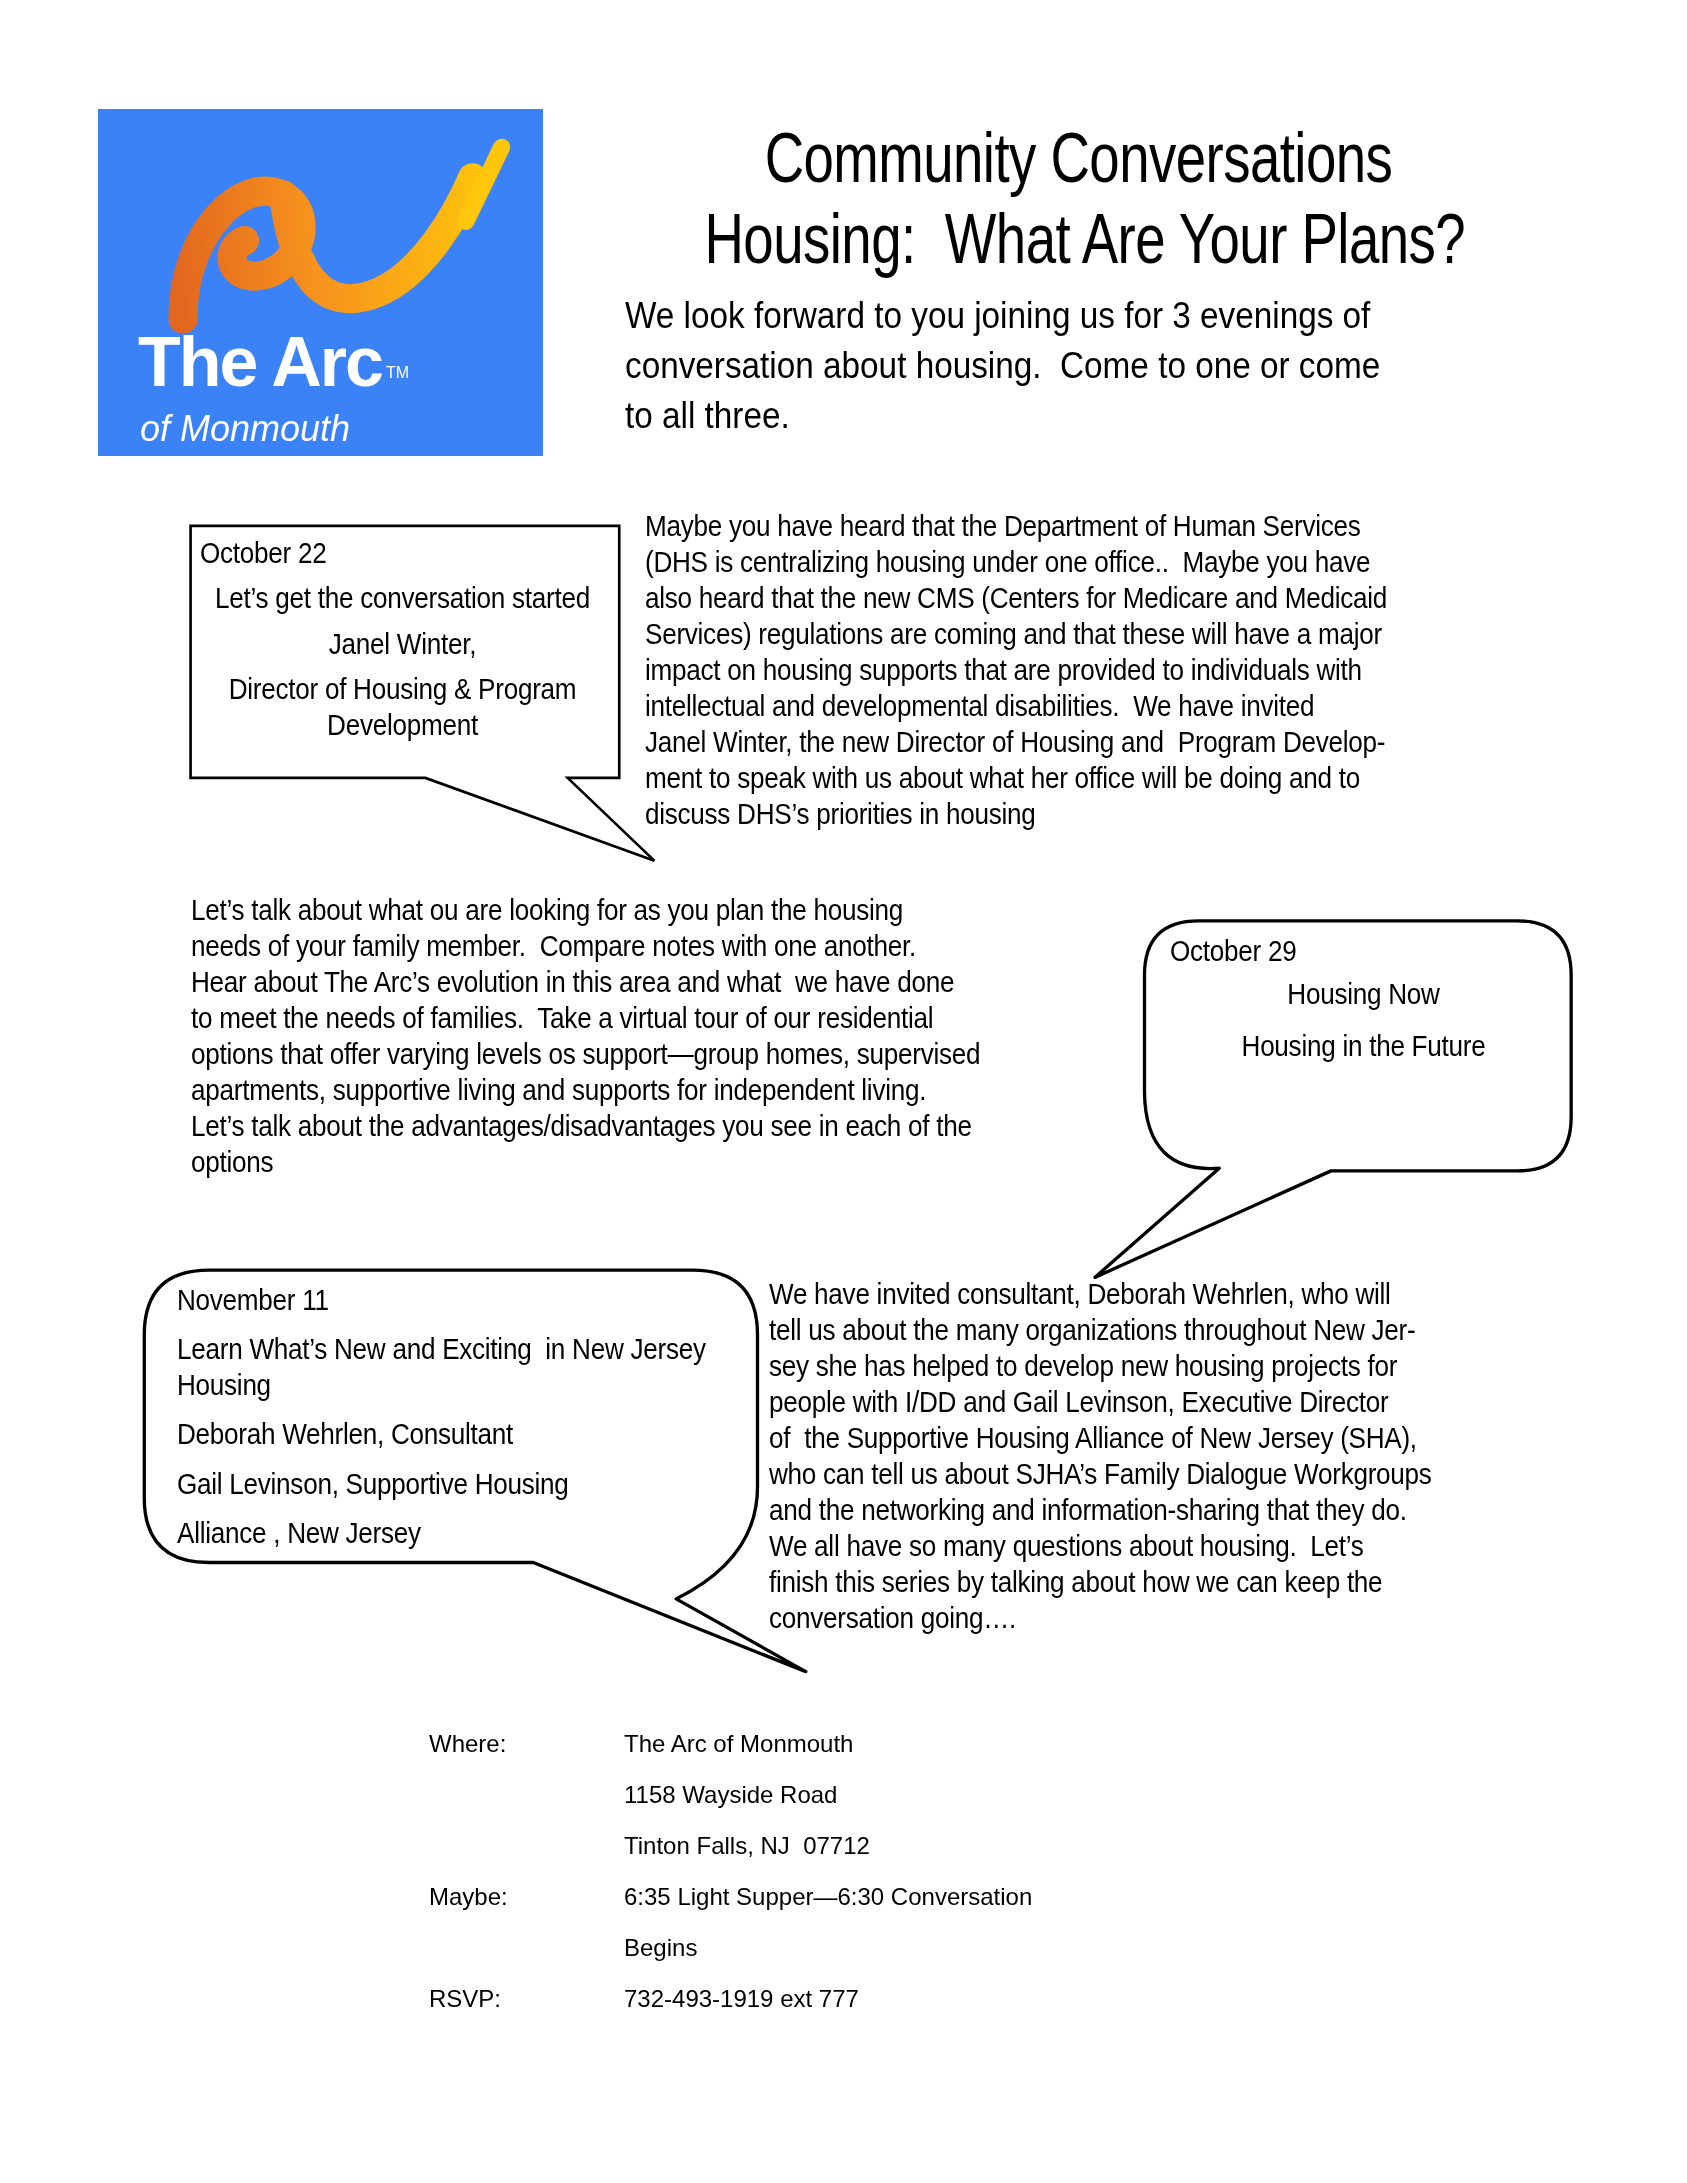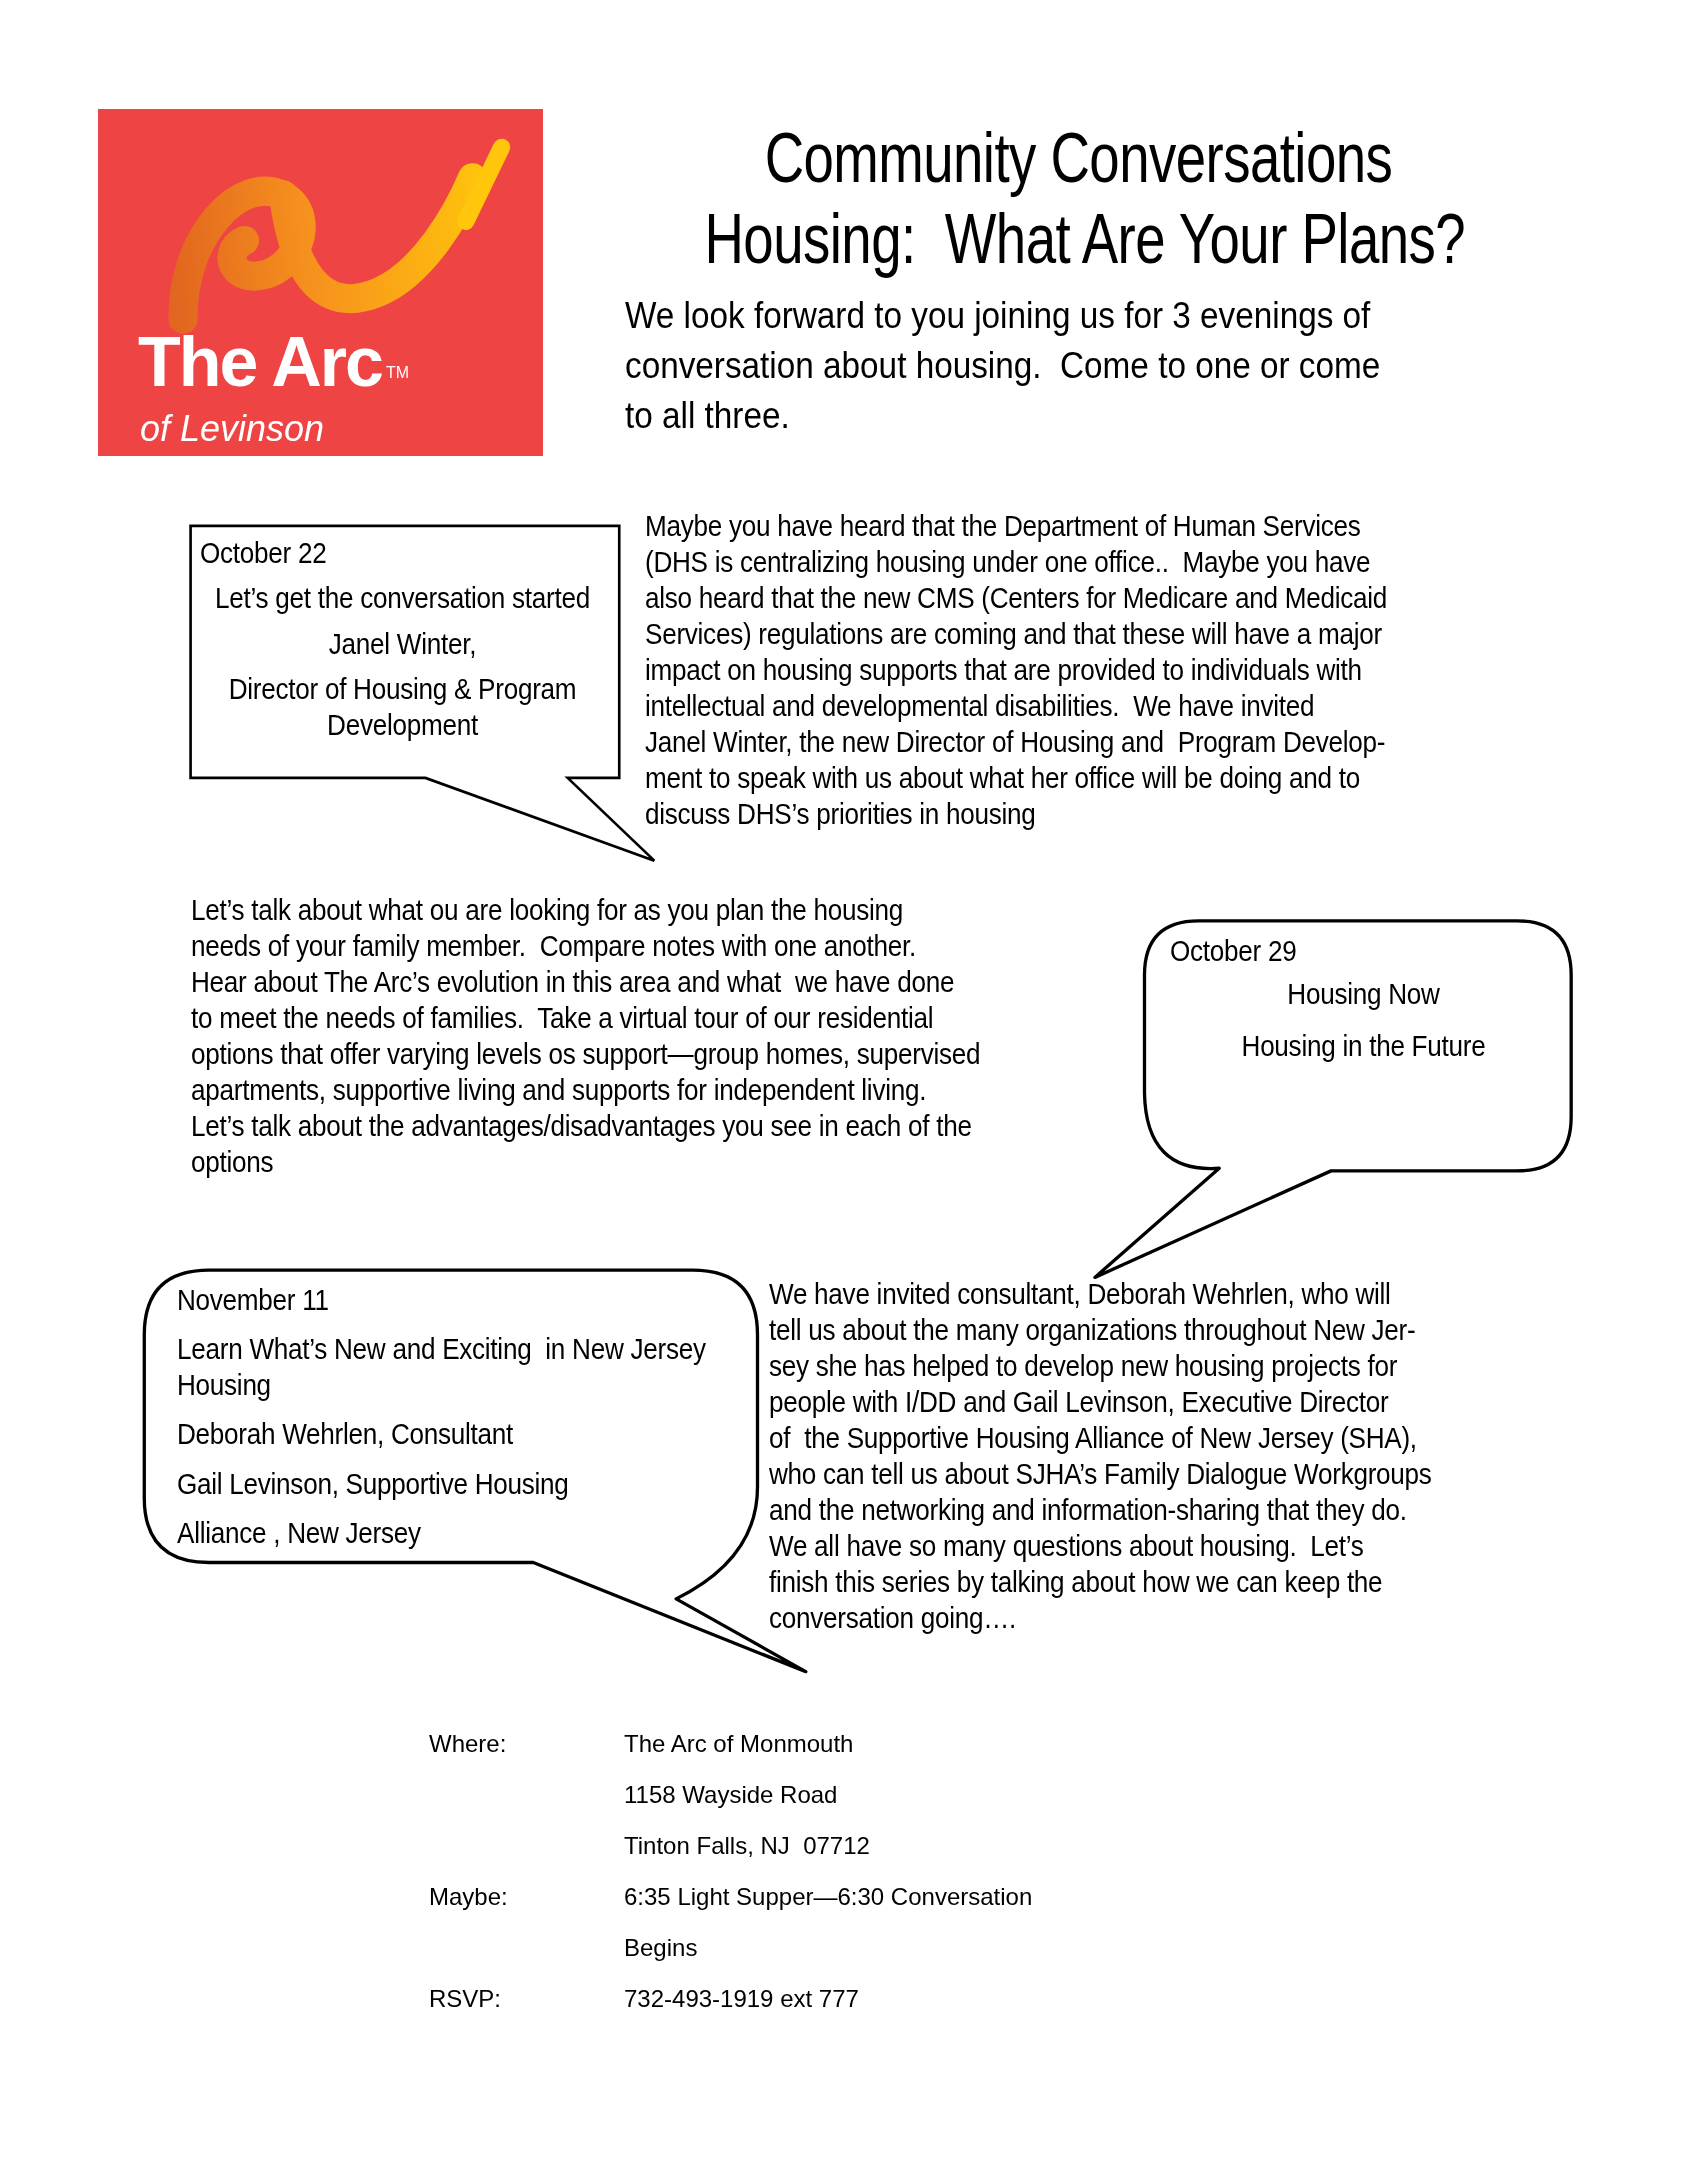--- a/index.html
+++ b/index.html
@@ -3,21 +3,21 @@
 <meta charset="utf-8">
 <style>
   html,body { margin:0; padding:0; background:#ffffff; }
   .page {
     position:relative; width:1687px; height:2183px; background:#ffffff;
     font-family:"Liberation Sans", sans-serif; color:#000; overflow:hidden;
   }
   .bubble-layer { position:absolute; left:0; top:0; width:1687px; height:2183px; z-index:0; }
 
   
-  .logo { position:absolute; left:98px; top:109px; width:445px; height:347px; background:#ef4444; z-index:2; }
+  .logo { position:absolute; left:98px; top:109px; width:445px; height:347px; background:#3b82f6; z-index:2; }
   .logo .swoosh { position:absolute; left:0; top:0; }
   .logo-brand { position:absolute; left:40px; top:213px; color:#ffffff; font-size:70px; font-weight:700; letter-spacing:-2px; white-space:pre; }
   .logo-tm { font-size:16px; font-weight:400; letter-spacing:0; margin-left:4px; vertical-align:8px; }
   .logo-region { position:absolute; left:42px; top:299px; color:#ffffff; font-size:36px; font-style:italic; letter-spacing:0; white-space:pre; }
 
   
   .title { position:absolute; left:599px; width:959px; text-align:center; font-size:70px;
            letter-spacing:-0.7px; transform:scaleX(0.78); transform-origin:center top; white-space:pre; z-index:1; }
   .title1 { top:118px; }
   .title2 { top:199px; }
@@ -68,21 +68,21 @@
           <stop offset="0" stop-color="#e2661f"></stop>
           <stop offset="0.45" stop-color="#f7941d"></stop>
           <stop offset="1" stop-color="#ffc60b"></stop>
         </linearGradient>
       </defs>
       <path d="M 128 318 C 126 190 218 96 281 132 C 333 163 300 250 237 253 C 198 254 190 212 221 199" fill="none" stroke="url(#arcgrad)" stroke-width="44" stroke-linecap="round"></path>
       <path d="M 280 130 C 293 235 332 316 424 277 C 492 248 543 158 566 104" fill="none" stroke="url(#arcgrad)" stroke-width="44" stroke-linecap="round"></path>
       <path d="M 610 58 L 556 170" fill="none" stroke="#ffc60b" stroke-width="26" stroke-linecap="round"></path>
     </svg>
     <div class="logo-brand"><span>The Arc</span><span class="logo-tm">TM</span></div>
-    <div class="logo-region">of Levinson</div>
+    <div class="logo-region">of Monmouth</div>
   </div>
 
   <div class="title title1">Community Conversations</div>
   <div class="title title2">Housing:  What Are Your Plans?</div>
   <div class="intro">We look forward to you joining us for 3 evenings of
 conversation about housing.  Come to one or come
 to all three.</div>
 
   <div class="bubble-text bt-oct22">
     <div class="bubble-date">October 22</div>

